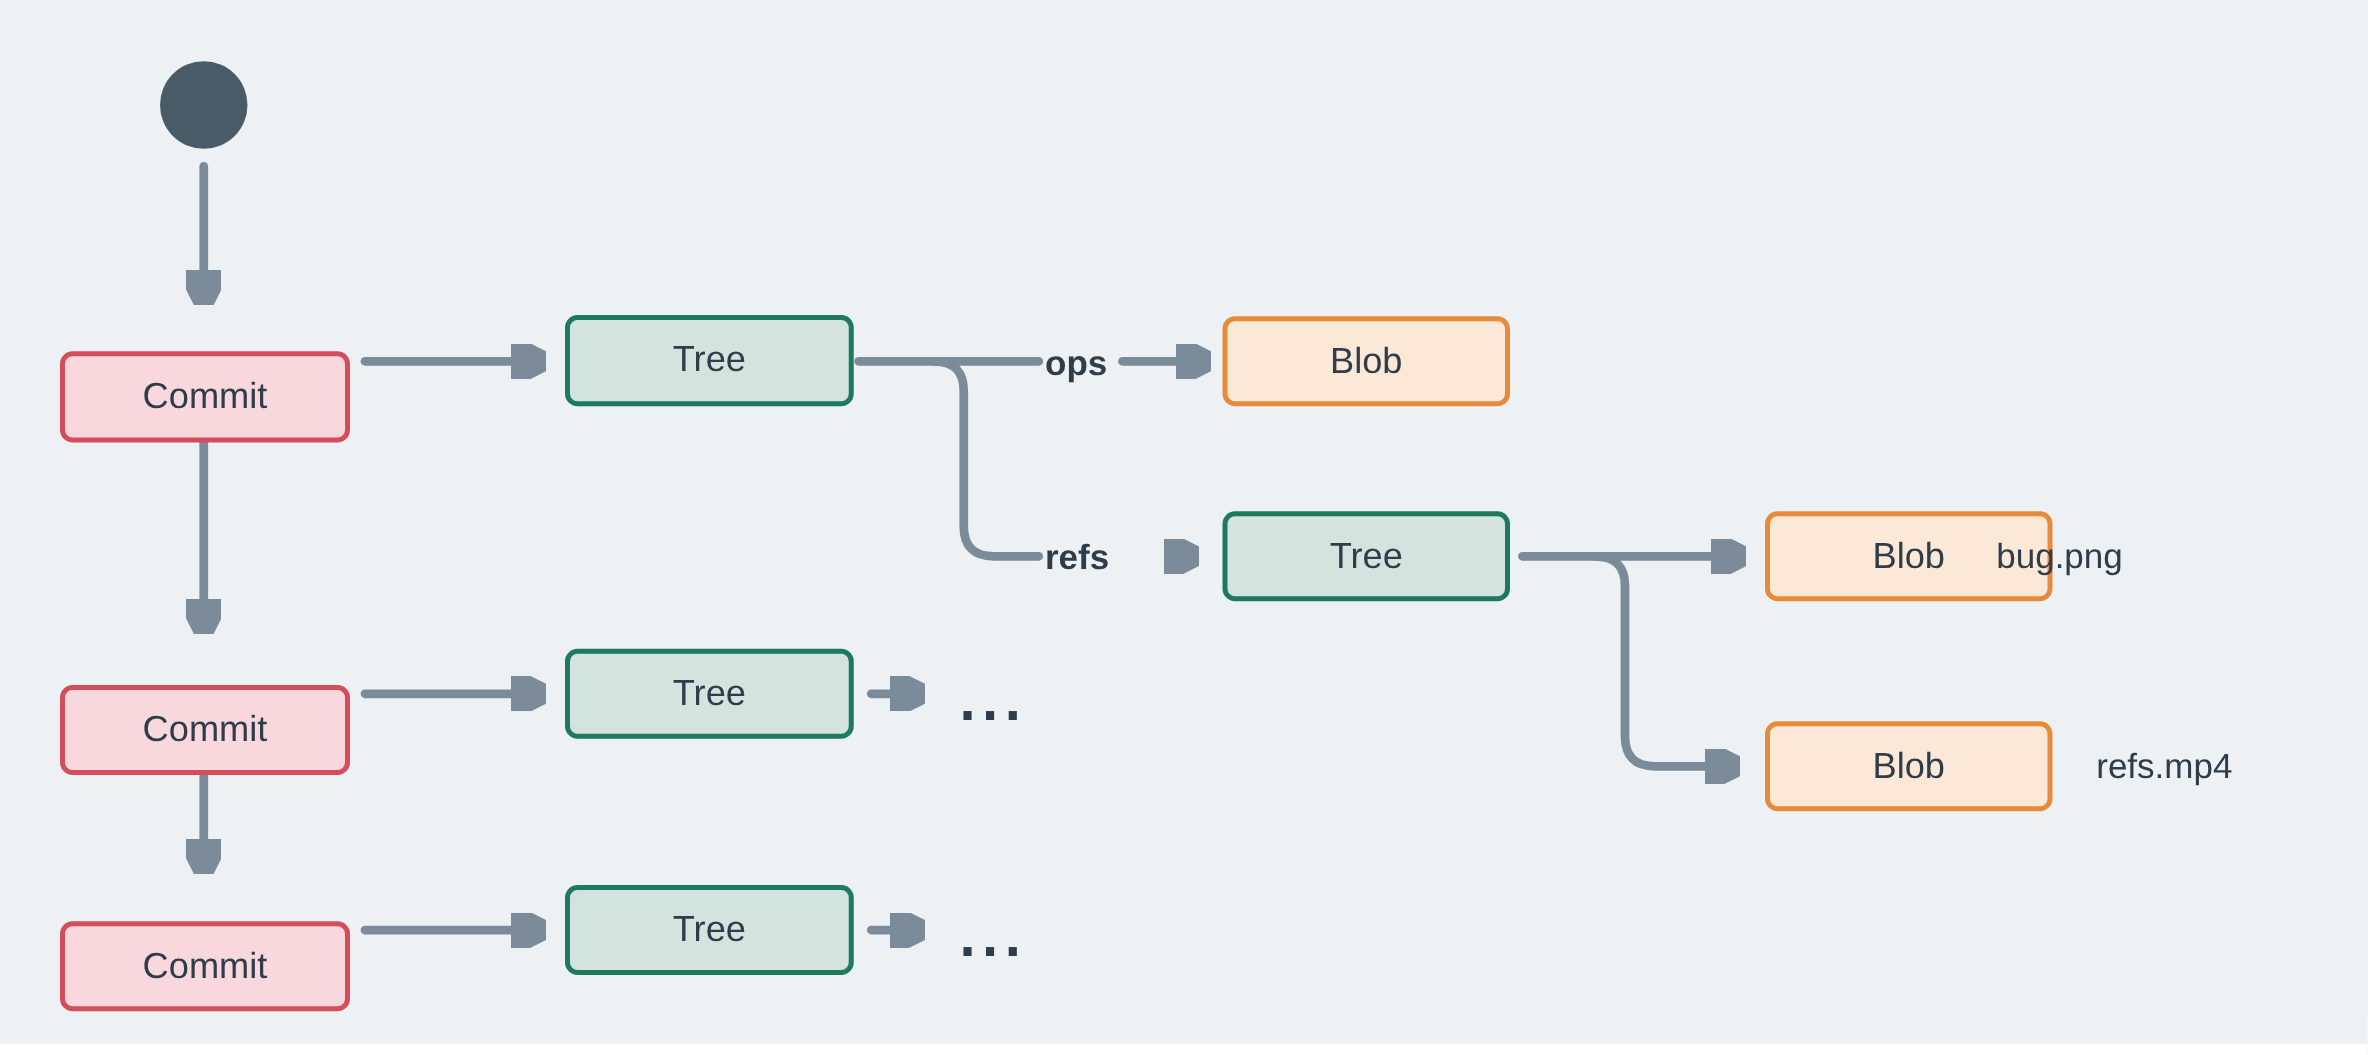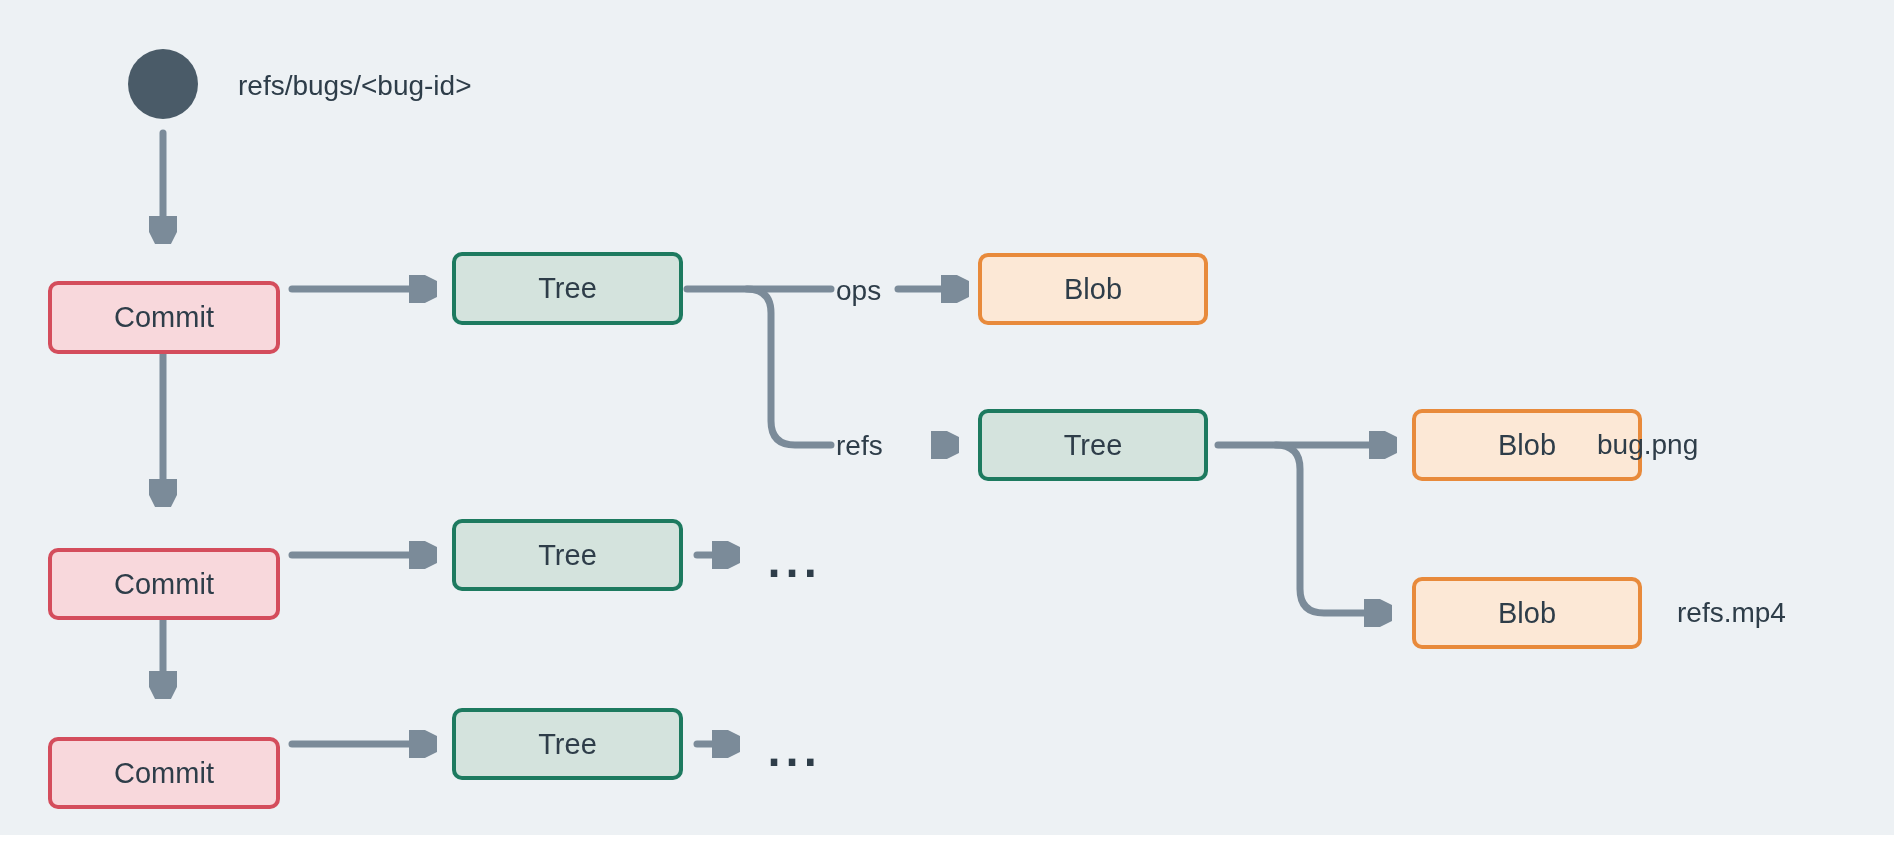--- a/index.html
+++ b/index.html
@@ -57,20 +57,21 @@
     font-size: 28px;
     line-height: 32px;
     white-space: nowrap;
   }
   .edge-lbl {
     position: absolute;
     color: var(--text, #2e3d49);
     font-size: 28px;
     line-height: 32px;
     white-space: nowrap;
+    font-weight: bold;
   }
   .ellipsis {
     position: absolute;
     color: var(--text, #2e3d49);
     font-family: "DejaVu Sans Mono", monospace;
     font-weight: bold;
     font-size: 40px;
     line-height: 44px;
     letter-spacing: -6px;
   }
@@ -96,21 +97,20 @@
     <path d="M 1276 445 Q 1300 445 1300 469 L 1300 589 Q 1300 613 1324 613 L 1385 613" marker-end="url(#ah)"></path>
     <path d="M 163 338 L 163 500" marker-end="url(#ah)"></path>
     <path d="M 292 555 L 430 555" marker-end="url(#ah)"></path>
     <path d="M 697 555 L 733 555" marker-end="url(#ah)"></path>
     <path d="M 163 604 L 163 692" marker-end="url(#ah)"></path>
     <path d="M 292 744 L 430 744" marker-end="url(#ah)"></path>
     <path d="M 697 744 L 733 744" marker-end="url(#ah)"></path>
   </svg>
 
   <div class="ref-circle"></div>
-  <div class="lbl" style="left:238px; top:70px;">refs/bugs/&lt;bug-id&gt;</div>
 
   <div class="node commit" style="left:48px; top:252px; height:73px;">Commit</div>
   <div class="node tree" style="left:452px; top:252px; width:231px; height:73px;">Tree</div>
   <div class="edge-lbl" style="left:836px; top:275px;">ops</div>
   <div class="node blob" style="left:978px; top:253px; width:230px;">Blob</div>
 
   <div class="edge-lbl" style="left:836px; top:430px;">refs</div>
   <div class="node tree" style="left:978px; top:409px; width:230px;">Tree</div>
   <div class="node blob" style="left:1412px; top:409px; width:230px;">Blob</div>
   <div class="lbl" style="left:1597px; top:429px;">bug.png</div>

